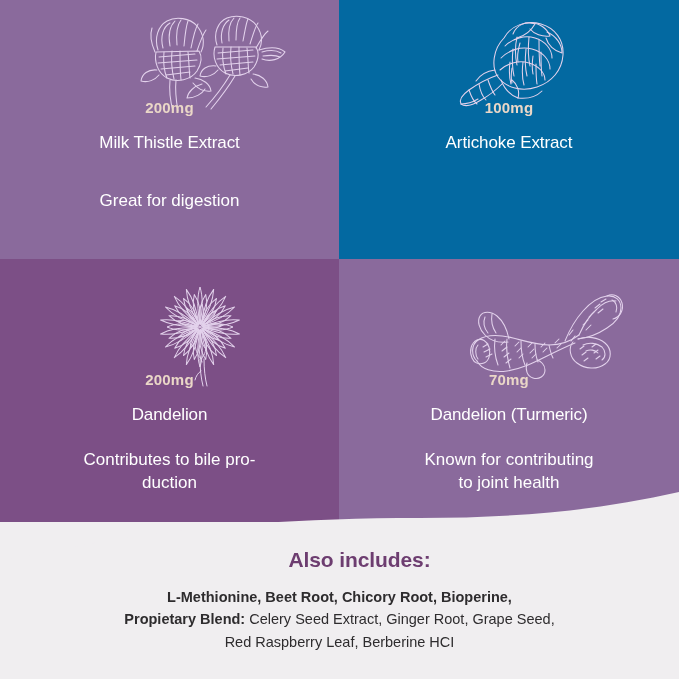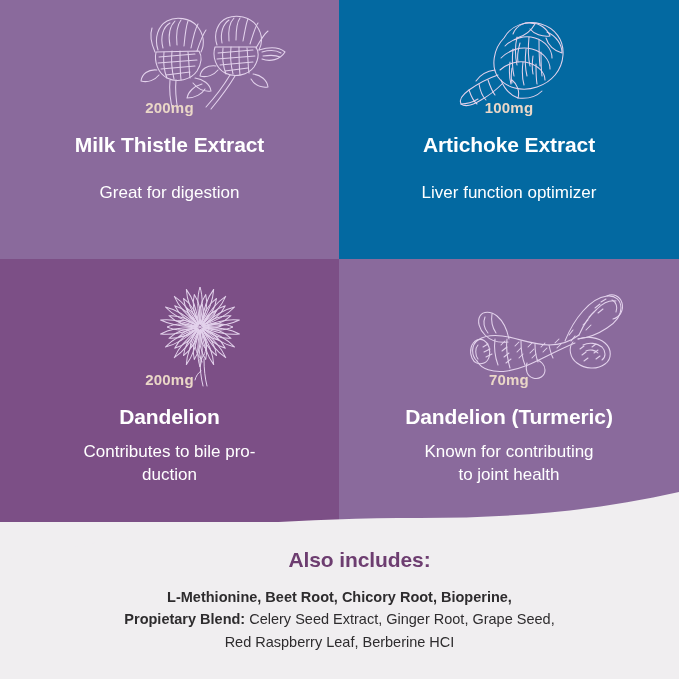--- a/index.html
+++ b/index.html
@@ -53,33 +53,33 @@
   }
   .dose {
     font-size: 15px;
     font-weight: 700;
     color: #ead7c7;
     letter-spacing: 0.2px;
     line-height: 1.1;
     margin: 0 0 1px 0;
   }
   .name {
-    font-size: 21px;
-    font-weight: 700;
+    font-size: 17px;
+    font-weight: 400;
     color: #ffffff;
     letter-spacing: -0.1px;
     line-height: 1.15;
     margin: 16px;
   }
   .benefit {
     font-size: 17px;
     font-weight: 400;
     color: #ffffff;
     line-height: 1.35;
-    margin: 0;
+    margin: 8px;
   }
 
   
   .wave {
     position: absolute;
     left: 0;
     top: 470px;
     width: 679px;
     height: 90px;
     pointer-events: none;
@@ -211,23 +211,20 @@
           <path d="M4 86 C10 86 16 84 21 81"></path>
 
           <path d="M44 62 C47 70 53 77 61 80 C63 73 60 66 55 62"></path>
           <path d="M61 80 C70 81 79 79 85 73"></path>
           <path d="M38 52 C30 53 23 57 19 63"></path>
         </svg>
       </div>
       <div class="cell-text" style="top:100px;">
         <p class="dose">100mg</p>
         <p class="name">Artichoke Extract</p>
-      </div>
-      <div class="cell-text" style="top:182px;">
-        <p class="benefit">Liver function optimizer</p>
       </div>
     </div>
 
     <div class="cell cell-bl">
       <div class="art" style="left:145px; top:20px;">
         <svg width="110" height="110" viewBox="0 0 110 110" fill="none" stroke="#e3d2ec" stroke-width="1" stroke-linecap="round" stroke-linejoin="round">
           <g transform="translate(55,48)">
 
             <g>
               <path d="M0 -4 C-3 -18 -3 -30 0 -40 C3 -30 3 -18 0 -4 Z" transform="rotate(0)"></path>

